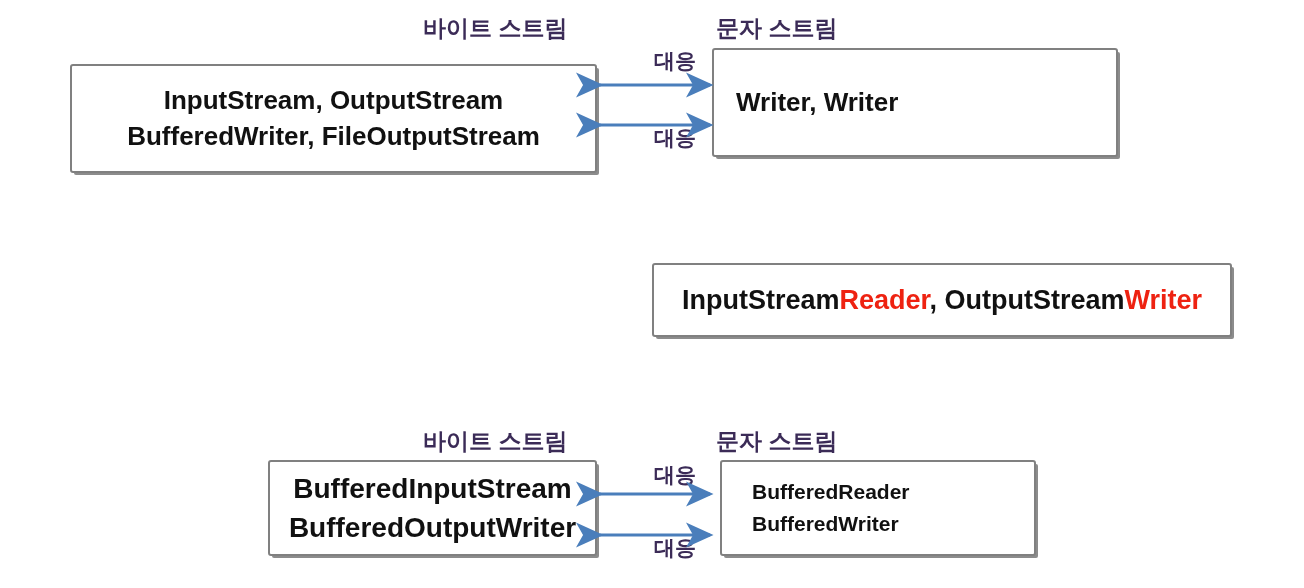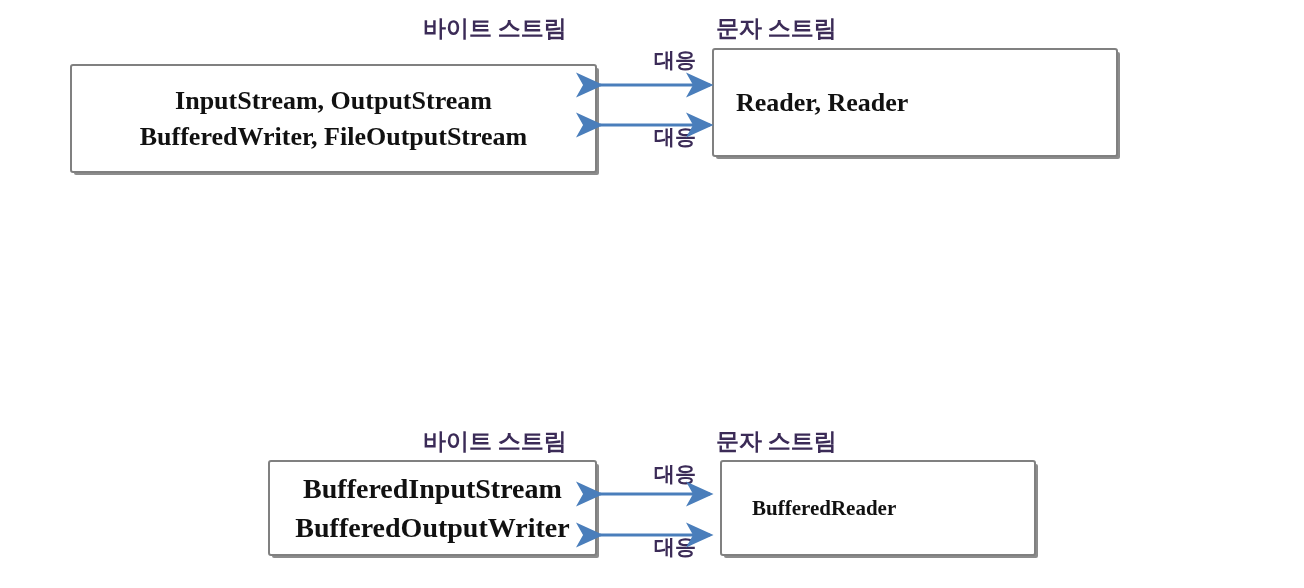--- a/index.html
+++ b/index.html
@@ -14,21 +14,20 @@
     overflow: hidden;
     font-family: "Liberation Sans", sans-serif;
     -webkit-font-smoothing: antialiased;
   }
 
   .canvas {
     position: absolute;
     left: 0; top: 0;
     width: 1304px;
     height: 588px;
-    font-family: Liberation Serif, serif;
   }
 
   
   .box {
     position: absolute;
     box-sizing: border-box;
     background: #ffffff;
     border: 2px solid #808080;
     border-radius: 3px;
     box-shadow: 3px 3px 0 -1px rgba(120,120,120,0.85);
@@ -127,38 +126,44 @@
   <div class="caption" id="top-caption-byte">바이트 스트림</div>
 
   <div class="caption" id="top-caption-char">문자 스트림</div>
 
   <div class="box" id="box-top-left">
     <div class="box-line">InputStream, OutputStream</div>
     <div class="box-line">BufferedWriter, FileOutputStream</div>
   </div>
 
   <div class="box" id="box-top-right">
-    <div class="box-line">Reader, Reader</div>
+    <div class="box-line">Writer, Writer</div>
   </div>
 
   <div class="arrow-label" id="top-label-1">대응</div>
   <div class="arrow-label" id="top-label-2">대응</div>
 
+  <div class="box" id="box-middle">
+    <div class="box-line">
+      <span>InputStream</span><span class="hl">Reader</span><span>, </span><span>OutputStream</span><span class="hl">Writer</span>
+    </div>
+  </div>
 
   <div class="caption" id="bot-caption-byte">바이트 스트림</div>
 
   <div class="caption" id="bot-caption-char">문자 스트림</div>
 
   <div class="box" id="box-bot-left">
     <div class="box-line">BufferedInputStream</div>
     <div class="box-line">BufferedOutputWriter</div>
   </div>
 
   <div class="box" id="box-bot-right">
     <div class="box-line">BufferedReader</div>
+    <div class="box-line">BufferedWriter</div>
   </div>
 
   <div class="arrow-label" id="bot-label-1">대응</div>
   <div class="arrow-label" id="bot-label-2">대응</div>
 
   <svg class="arrows" viewBox="0 0 1304 588">
     <defs>
       <marker id="ahR" markerWidth="9" markerHeight="9" refX="7.5" refY="4.5" orient="auto" markerUnits="strokeWidth">
         <path d="M0,0.6 L8.6,4.5 L0,8.4 L2.2,4.5 Z" fill="#4A7EBB"></path>
       </marker>

